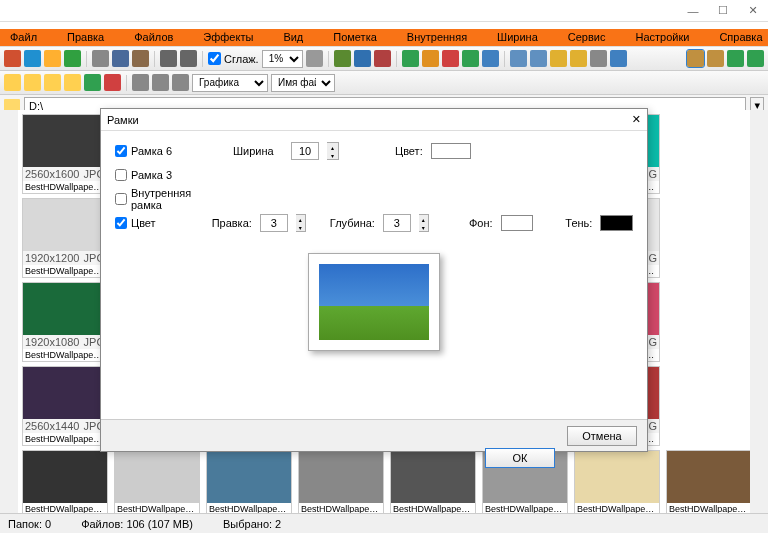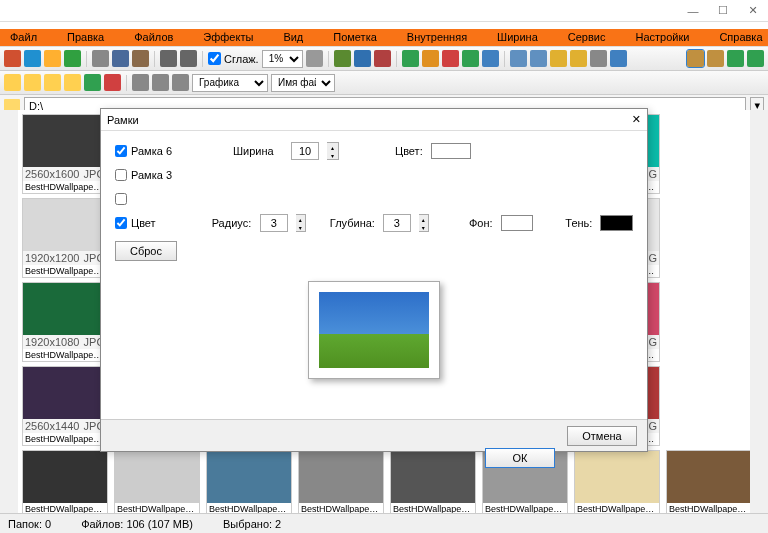--- a/index.html
+++ b/index.html
@@ -293,50 +293,48 @@
     </div>
     <div class="form-row">
         <label class="chk">
           <input type="checkbox" style="">
           <span>Рамка 3</span>
         </label>
       </div>
     <div class="form-row">
         <label class="chk">
           <input type="checkbox" style="">
+          <span>Внутренняя рамка</span>
         </label>
       </div>
     <div class="form-row">
       <label class="chk">
           <input type="checkbox" checked="" style="">
           <span>Цвет</span>
         </label>
-      <span class="lbl">Радиус:</span>
+      <span class="lbl">Правка:</span>
       <input class="num" value="3" style="">
       <div class="spinner">
           <div>▴</div>
           <div>▾</div>
         </div>
       <span style="width:10px"></span>
       <span>Глубина:</span>
       <input class="num" value="3" style="">
       <div class="spinner">
           <div>▴</div>
           <div>▾</div>
         </div>
       <span style="width:30px"></span>
       <span>Фон:</span>
       <div class="swatch" style="background:#fff"></div>
       <span style="width:20px"></span>
       <span>Тень:</span>
       <div class="swatch" style="background:#000"></div>
     </div>
-    <div class="form-row" style="margin-top:8px">
-      <button class="btn">Сброс</button>
-    </div>
     <div class="preview">
         <div class="inner"></div>
       </div>
   </div>
   <div class="dlg-footer">
     <button class="btn ok-btn" style="width:70px">ОК</button>
     <button class="btn" style="width:70px">Отмена</button>
   </div>
 </div>
 

